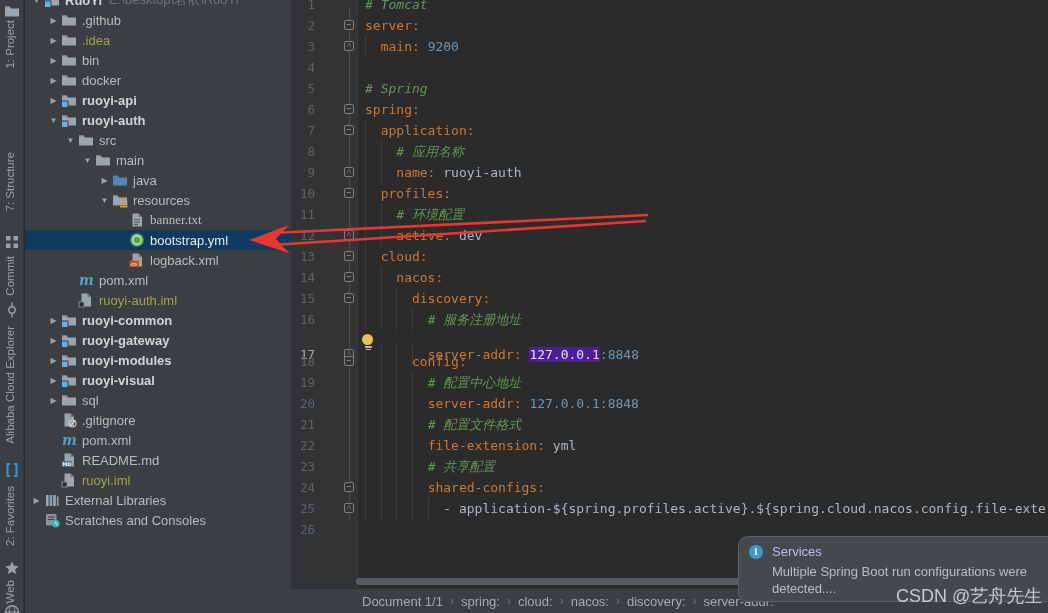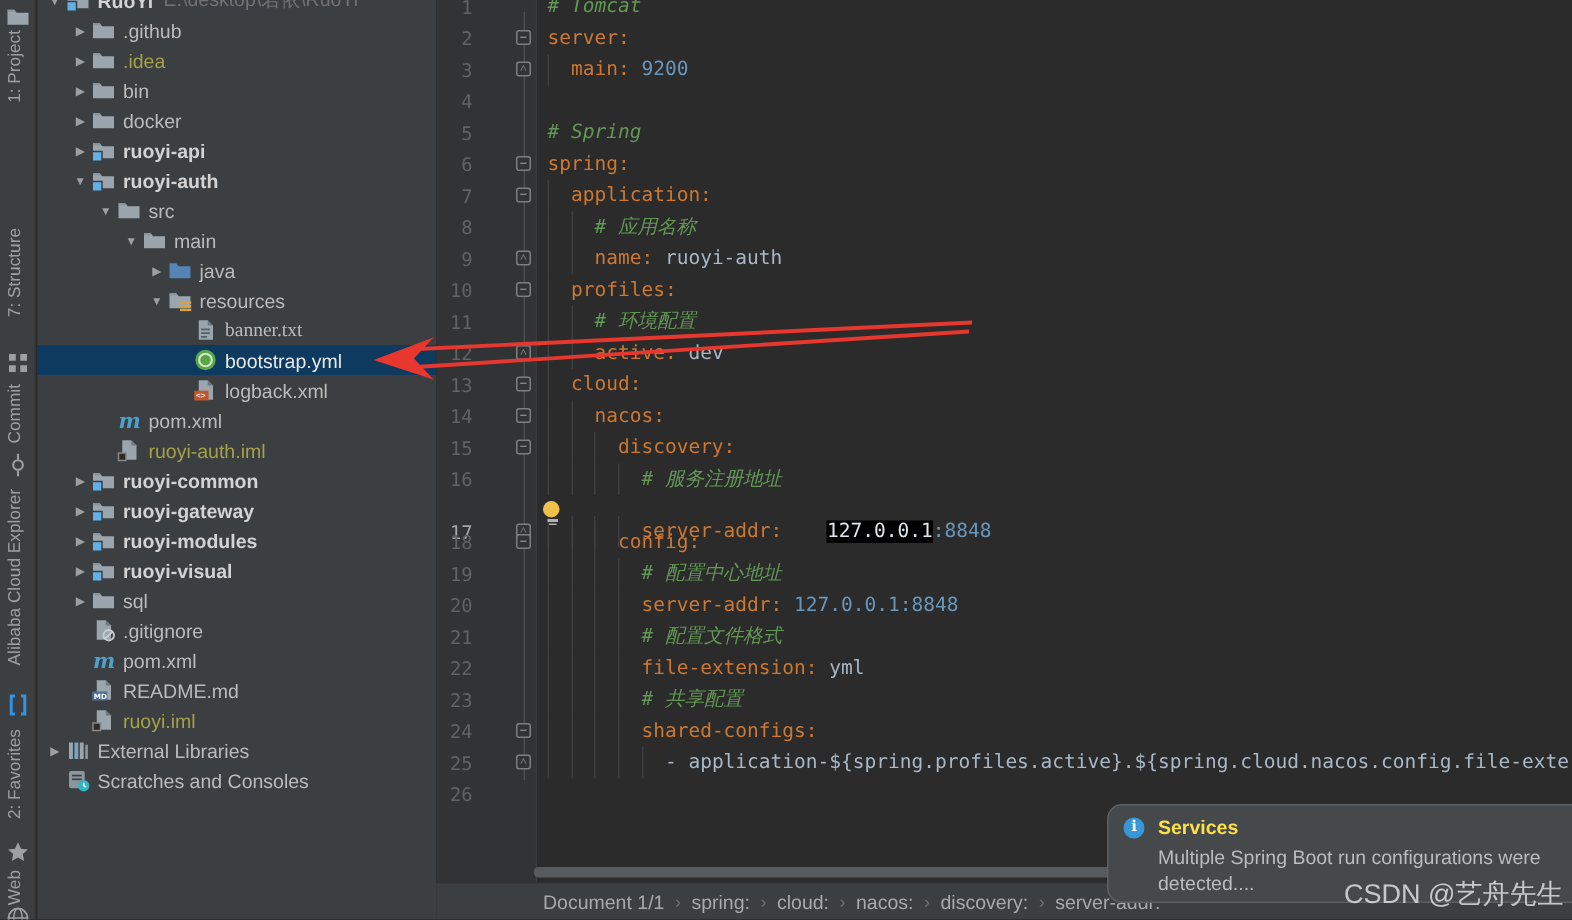--- a/index.html
+++ b/index.html
@@ -42,21 +42,21 @@
   .fold { position:absolute; left:53px; top:5px; width:10px; height:10px;
           border:1px solid #7d7f81; border-radius:2px; background:#313335;
           color:#9ea0a2; font:8px/8px "DejaVu Sans Mono", monospace; text-align:center; }
   .ecode { position:absolute; left:74px; top:0; font:13px/21px "DejaVu Sans Mono", monospace;
            white-space:pre; color:#a9b7c6; }
   .guide { position:absolute; top:0; width:1px; height:21px; background:#3c3f41; }
   .tk-k { color:#cc7832; }
   .tk-v { color:#a9b7c6; }
   .tk-n { color:#6897bb; }
   .tk-c { color:#629755; font-style:italic; }
-  .tk-sel { background:#000000; color:#dfe5ea;margin-left:22px; }
+  .tk-sel { background:#4c1d95; color:#dfe5ea; }
   #bulb { position:absolute; left:71px; top:334px; width:12px; height:12px; z-index:3; }
   #bulb .b1 { width:11px; height:11px; border-radius:50%; background:#f0c04a; }
   #bulb .b2 { width:7px; height:1.5px; background:#b3b3b3; margin:1px auto 0; }
   #bulb .b3 { width:5px; height:1.5px; background:#b3b3b3; margin:1px auto 0; }
   #hscroll { position:absolute; left:65px; top:578px; width:680px; height:7px;
              background:#585b5d; border-radius:3px; }
 
   
   #crumbbar { position:absolute; left:291px; top:588px; width:757px; height:25px;
               background:#3c3f41; border-top:1px solid #2f3133; display:flex;
@@ -64,21 +64,21 @@
   .crumb { margin:0 4px; }
   .crumb-sep { color:#6f7274; font-size:12px; margin:0 3px; }
 
   
   #popup { position:absolute; left:738px; top:536px; width:310px; height:66px;
            background:#46494b; border:1px solid #5d6163; border-right:none;
            border-radius:10px 0 0 10px; z-index:40; padding:7px 10px 0 10px; }
   #popup-head { display:flex; align-items:center; }
   #info-ic { width:14px; height:14px; border-radius:50%; background:#3a97d7; color:#fff;
              font:bold 10px/14px "DejaVu Serif", serif; text-align:center; flex:0 0 14px; }
-  #popup-title { font-weight:bold; color:#fde047; font-size:13px; margin-left:9px; }
+  #popup-title { font-weight:normal; color:#c4b5fd; font-size:13px; margin-left:9px; }
   #popup-body { margin:4px 0 0 23px; width:258px; font-size:13px; line-height:17px; color:#b9bdbf; }
 
   
   #watermark { position:absolute; left:896px; top:584px; z-index:60; font-size:18px;
                color:rgba(235,235,235,0.78); white-space:nowrap; }
 
   
   #arrow-svg { position:absolute; left:0; top:0; width:1048px; height:613px;
                z-index:50; pointer-events:none; }
 </style>

